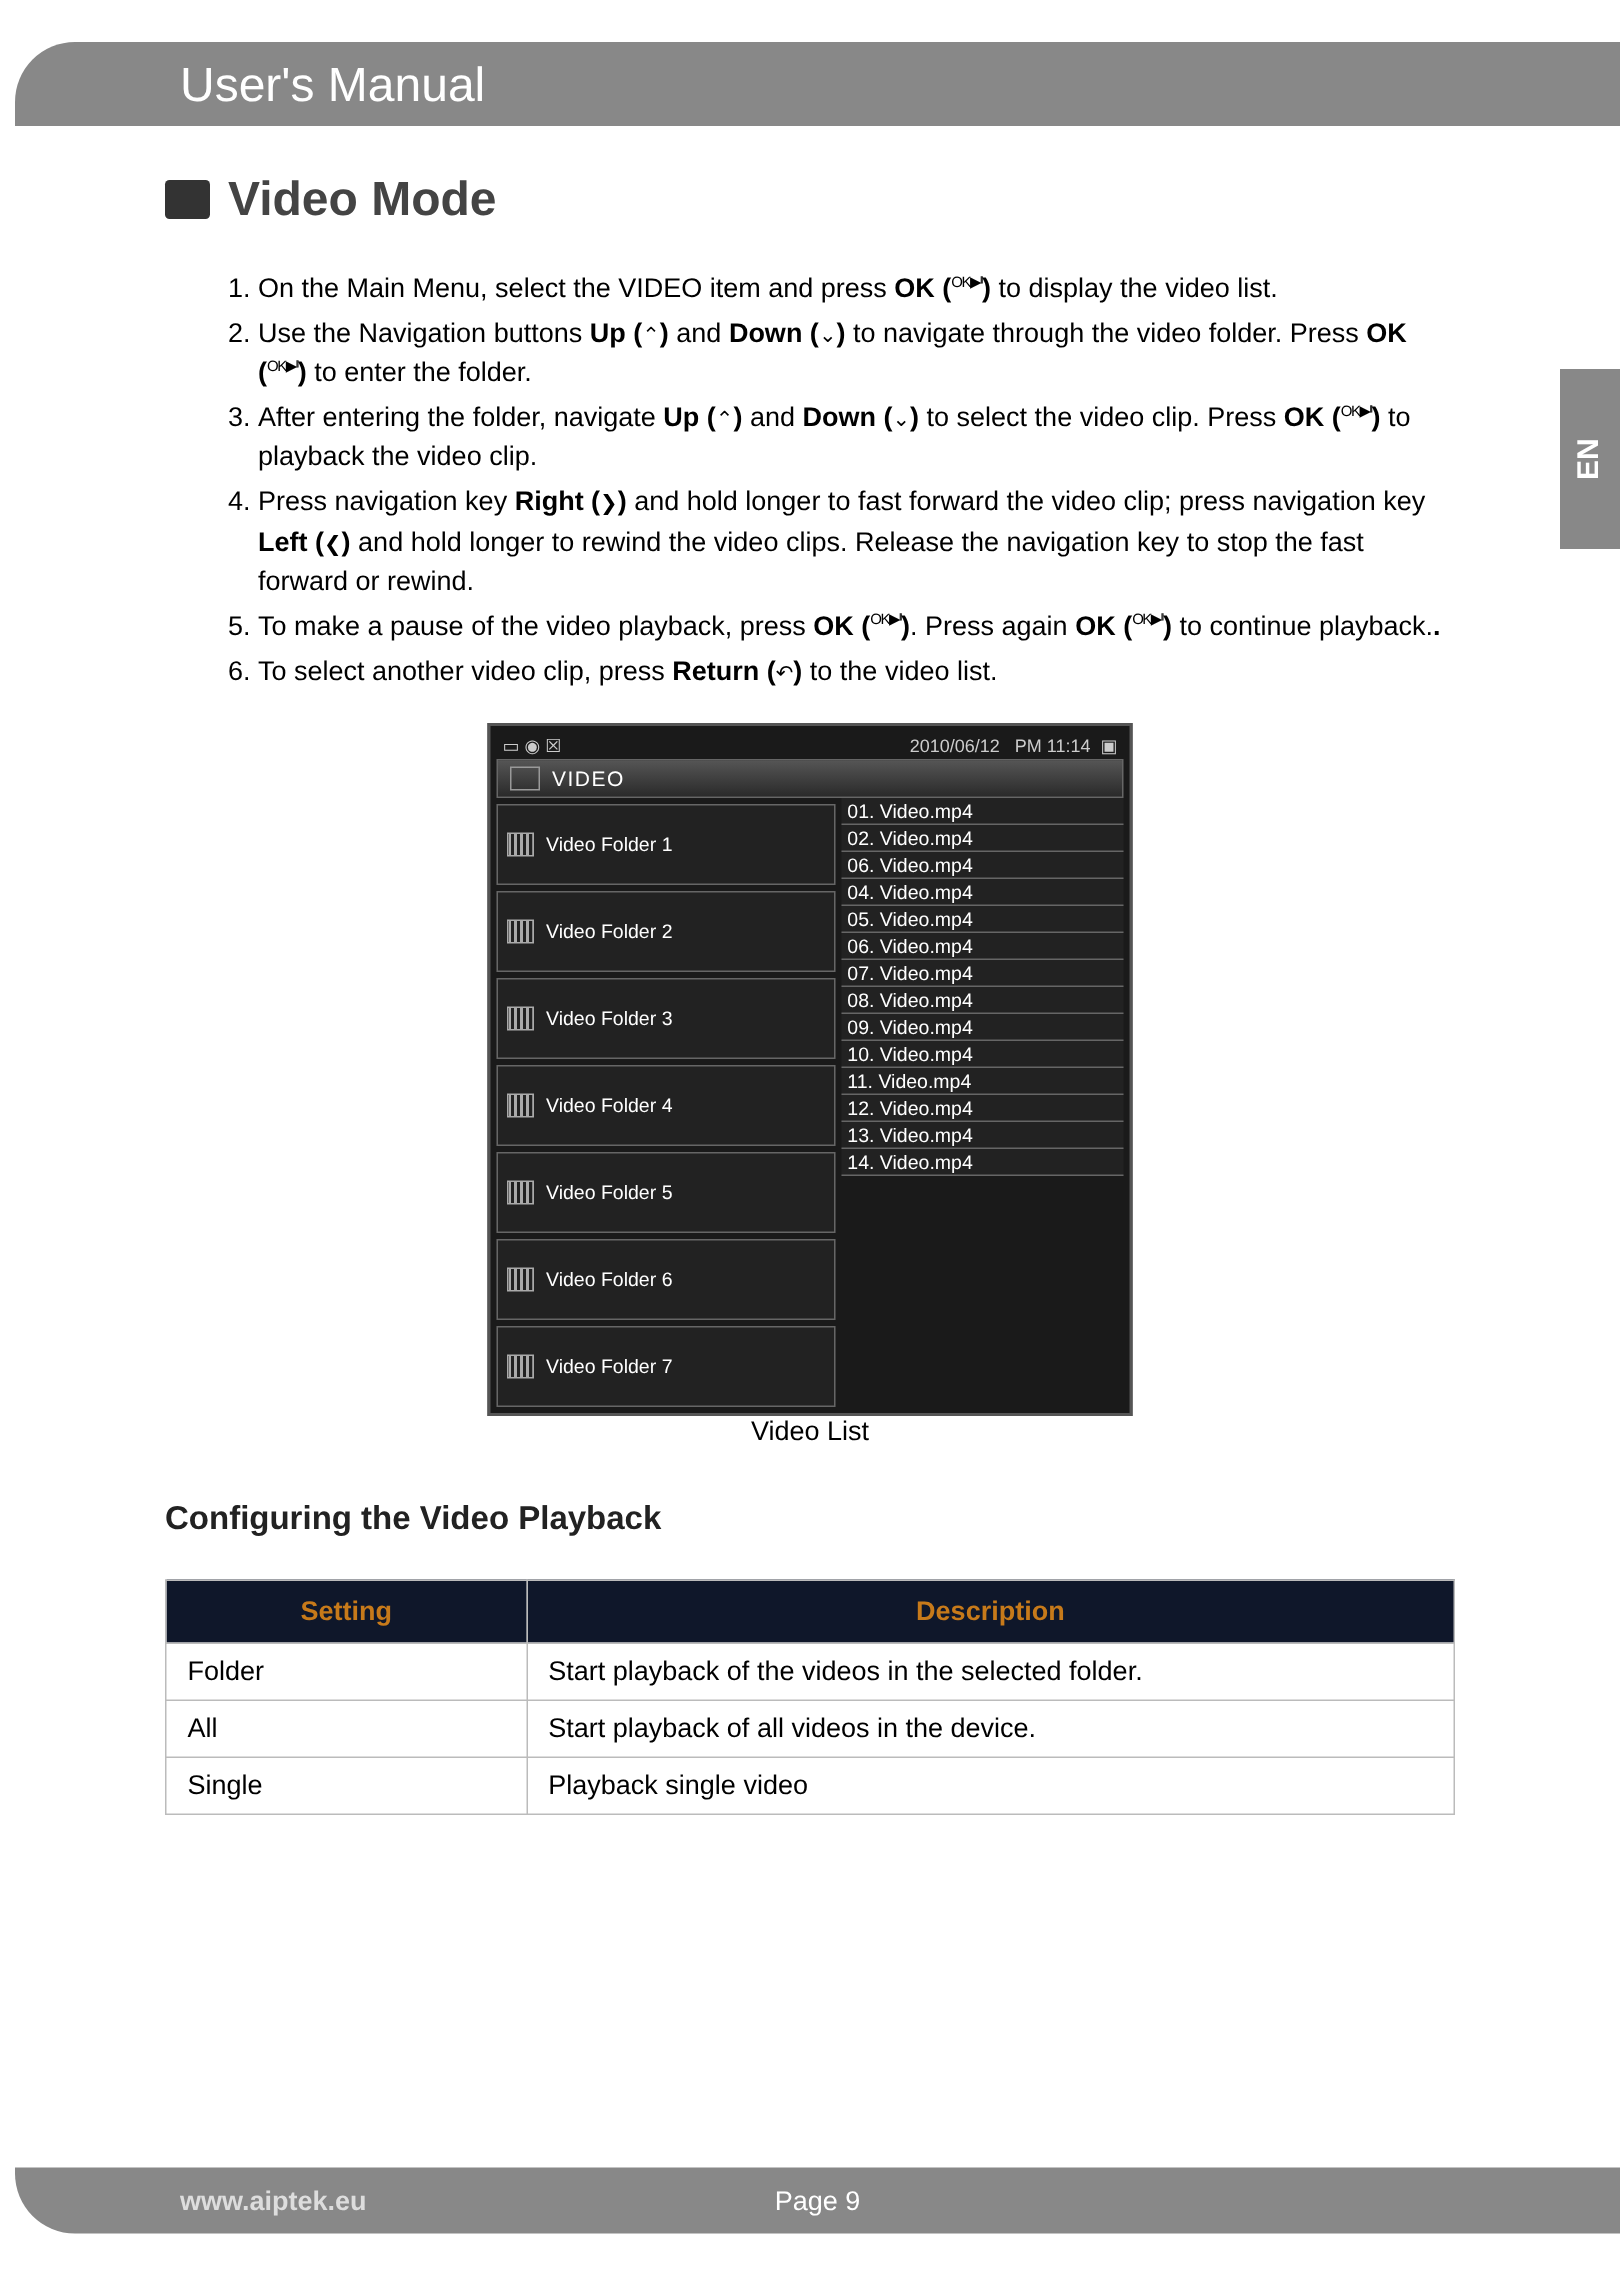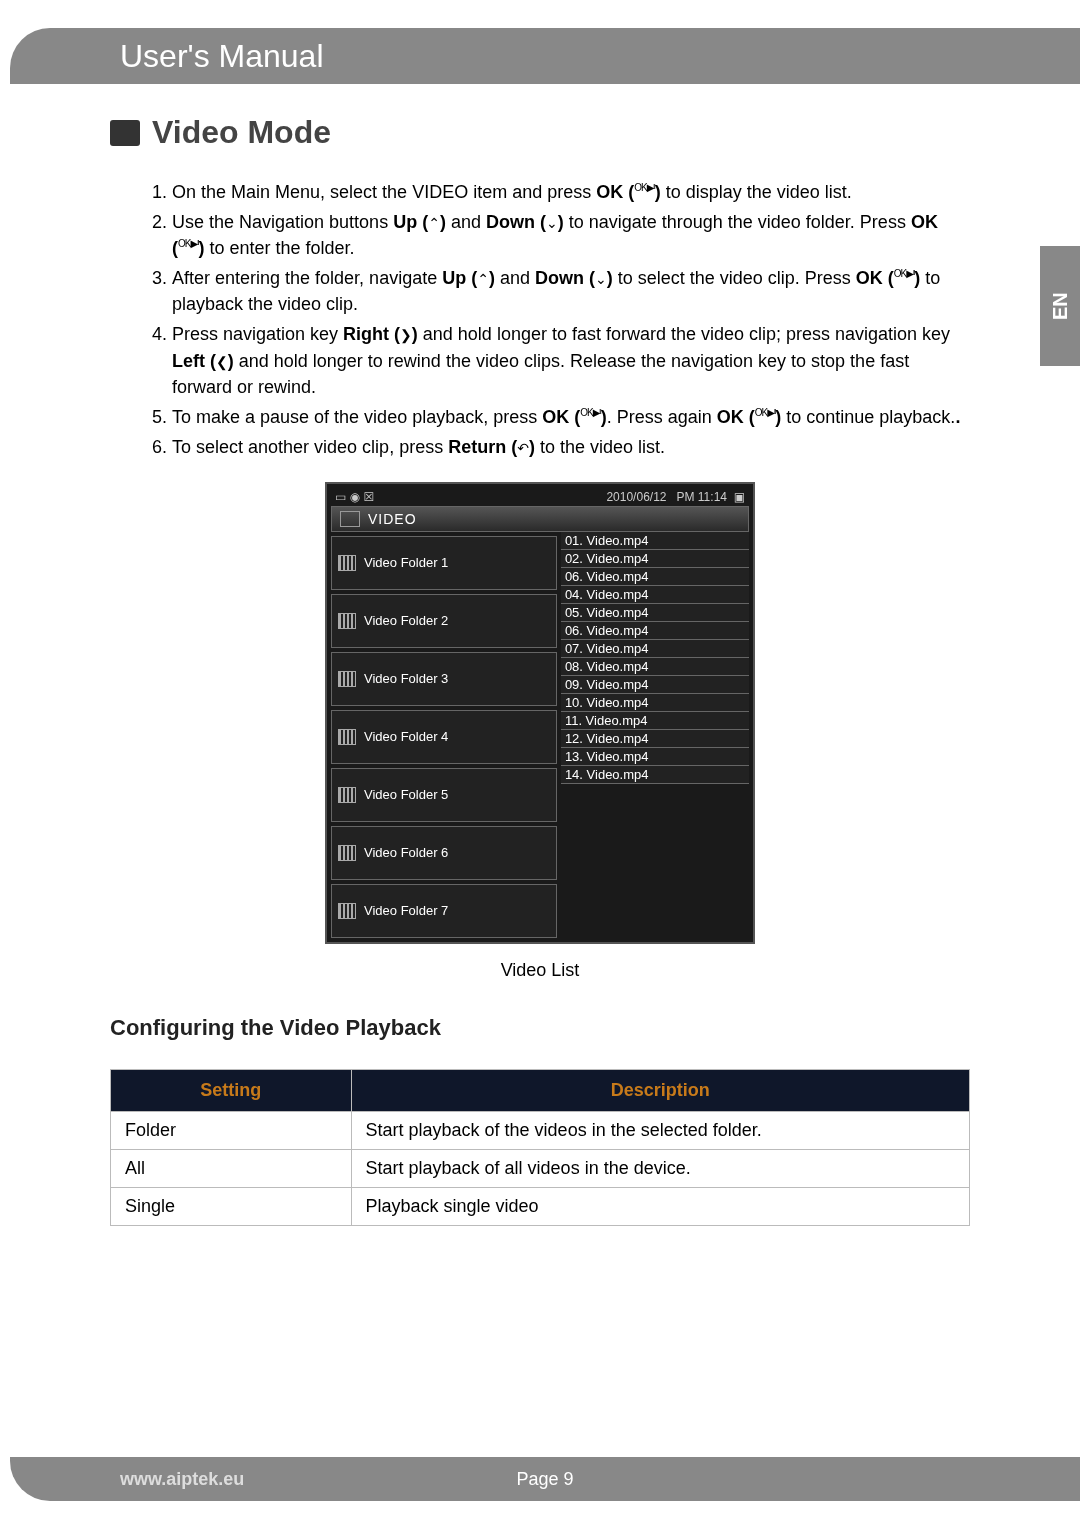--- a/index.html
+++ b/index.html
@@ -116,21 +116,21 @@
   }
   .file-row {
     border-bottom:1px solid #666;
     padding:1px 4px;
     font-size:13px;
     background:#222;
   }
   .figure-caption {
     text-align:center;
     font-size:18px;
-    margin-top:16px;
+    margin-top:0;
   }
   .subheading {
     font-size:22px;
     font-weight:bold;
     margin-top:34px;
     color:#222;
   }
   .subtext {
     font-size:18px;
     margin-top:6px;
@@ -165,21 +165,21 @@
     align-items:center;
     justify-content:center;
     font-size:20px;
     font-weight:bold;
     writing-mode: vertical-rl;
     transform: rotate(180deg);
     border-radius:0 0 0 0;
   }
   .footer {
     position:absolute;
-    bottom:28px;
+    bottom:40px;
     left:10px;
     right:0;
     height:44px;
     background:#888;
     display:flex;
     align-items:center;
     color:#fff;
     font-size:18px;
     padding-left:110px;
     border-bottom-left-radius: 40px 40px;

